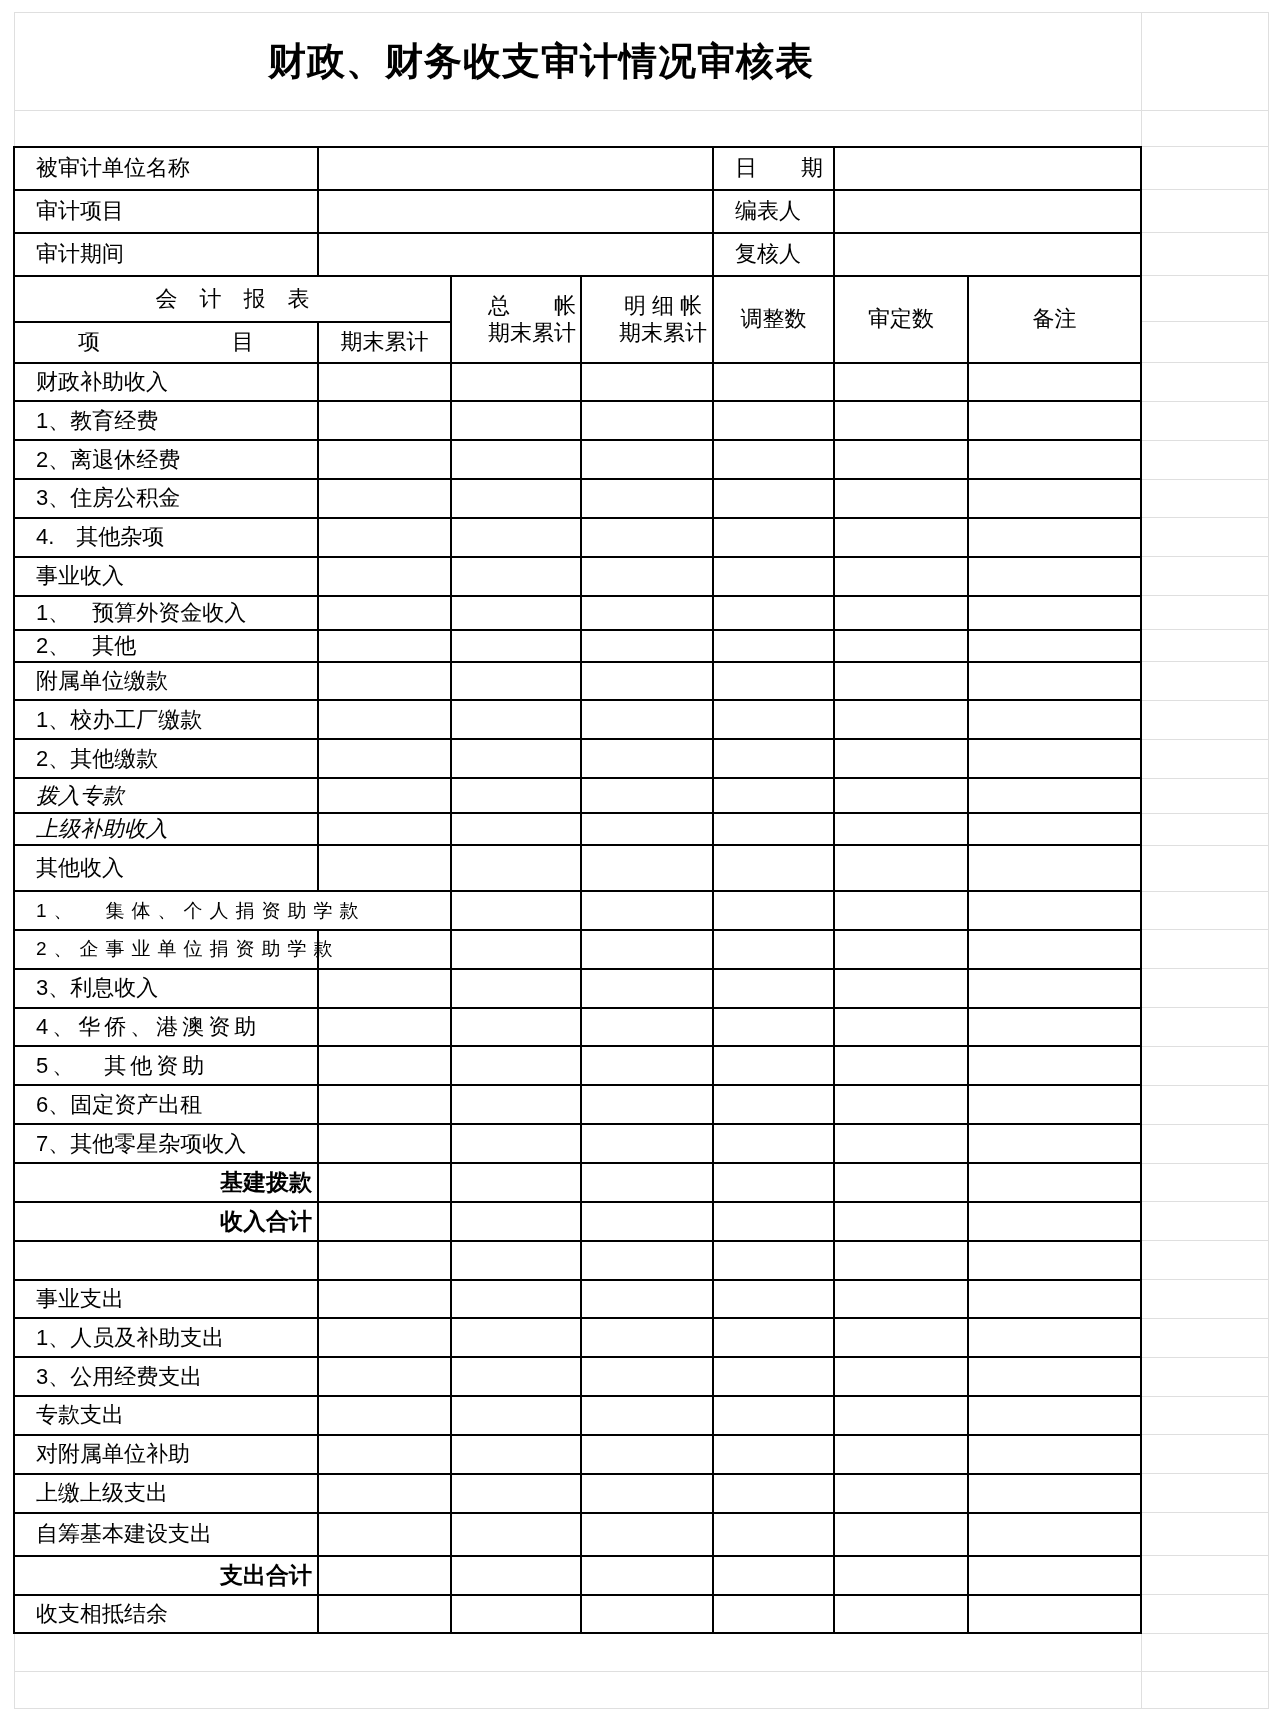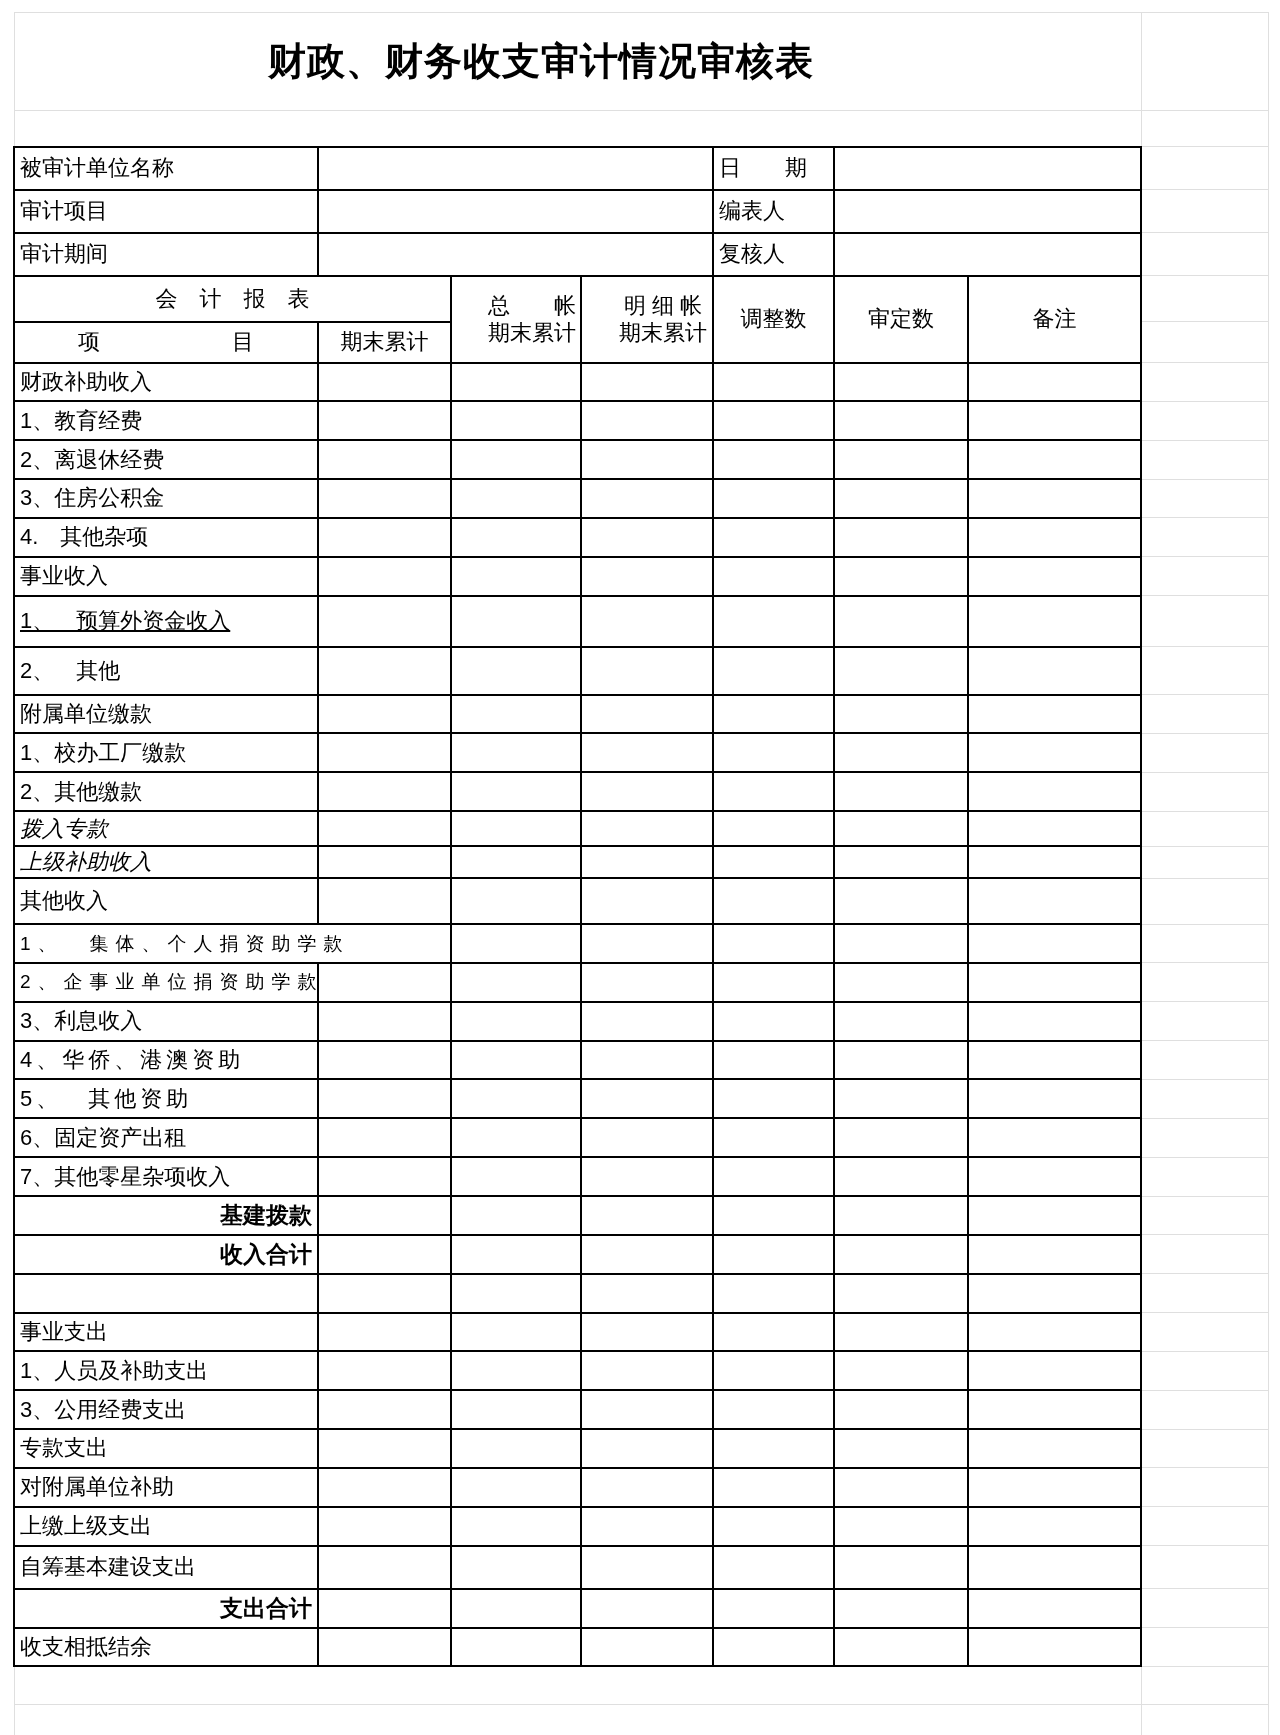--- a/index.html
+++ b/index.html
@@ -8,21 +8,21 @@
     font-family:"Liberation Sans","DejaVu Sans",sans-serif;color:#000;
     overflow:hidden;
   }
   table.sheet{
     position:absolute;left:13px;top:12px;
     border-collapse:collapse;table-layout:fixed;width:1254px;
   }
   td{border:1px solid #dfdfdf;padding:0;vertical-align:middle;overflow:visible;}
   td.d{border:2px solid #000000;}
   td.blank{border:1px solid #dfdfdf;}
-  .lab{text-align:left;padding-left:5px;font-size:22px;white-space:nowrap;}
+  .lab{text-align:left;padding-left:21px;font-size:22px;white-space:nowrap;}
   .sm{font-size:19px;letter-spacing:7px;}
   .sm2{font-size:22px;letter-spacing:4px;}
   .sum{text-align:right;padding-right:5px;font-weight:bold;font-size:23px;white-space:nowrap;}
   .hc{text-align:center;font-size:22px;}
   .h2line{line-height:27px;padding-left:32px;}
   tr.rT{height:98px;}
   tr.rS{height:36px;}
   tr.rI{height:43px;}
   tr.rA{height:46px;}
   tr.rB{height:41px;}
@@ -158,31 +158,31 @@
       <tr style="height: 38.85px;">
         <td class="d lab">事业收入</td>
         <td class="d"></td>
         <td class="d"></td>
         <td class="d"></td>
         <td class="d"></td>
         <td class="d"></td>
         <td class="d"></td>
         <td></td>
       </tr>
-      <tr style="height: 51px; text-decoration: underline;">
+      <tr style="height: 34px;">
         <td class="d lab">1、　预算外资金收入</td>
         <td class="d"></td>
         <td class="d"></td>
         <td class="d"></td>
         <td class="d"></td>
         <td class="d"></td>
         <td class="d"></td>
         <td></td>
       </tr>
-      <tr style="height: 48px;">
+      <tr style="height: 32px;">
         <td class="d lab">2、　其他</td>
         <td class="d"></td>
         <td class="d"></td>
         <td class="d"></td>
         <td class="d"></td>
         <td class="d"></td>
         <td class="d"></td>
         <td></td>
       </tr>
       <tr style="height: 38.85px;">

